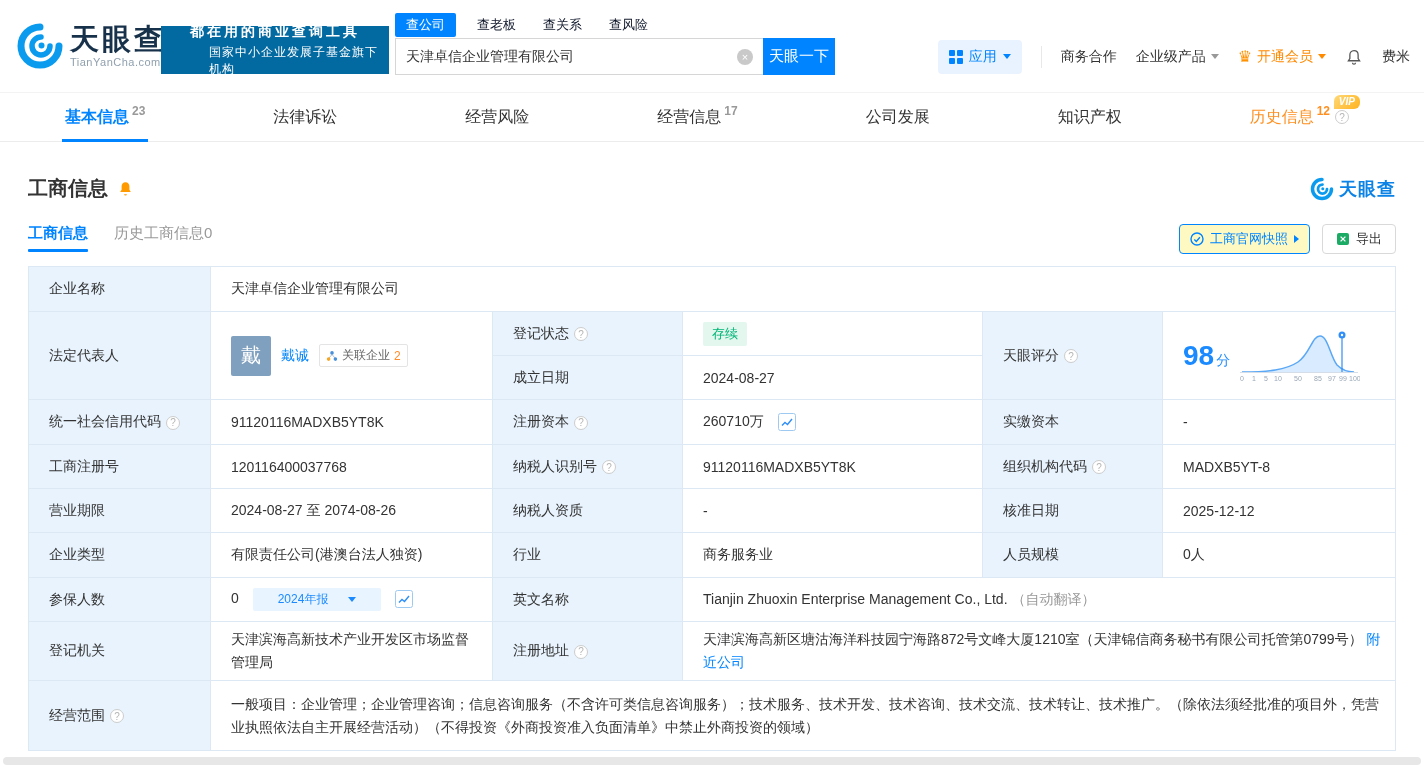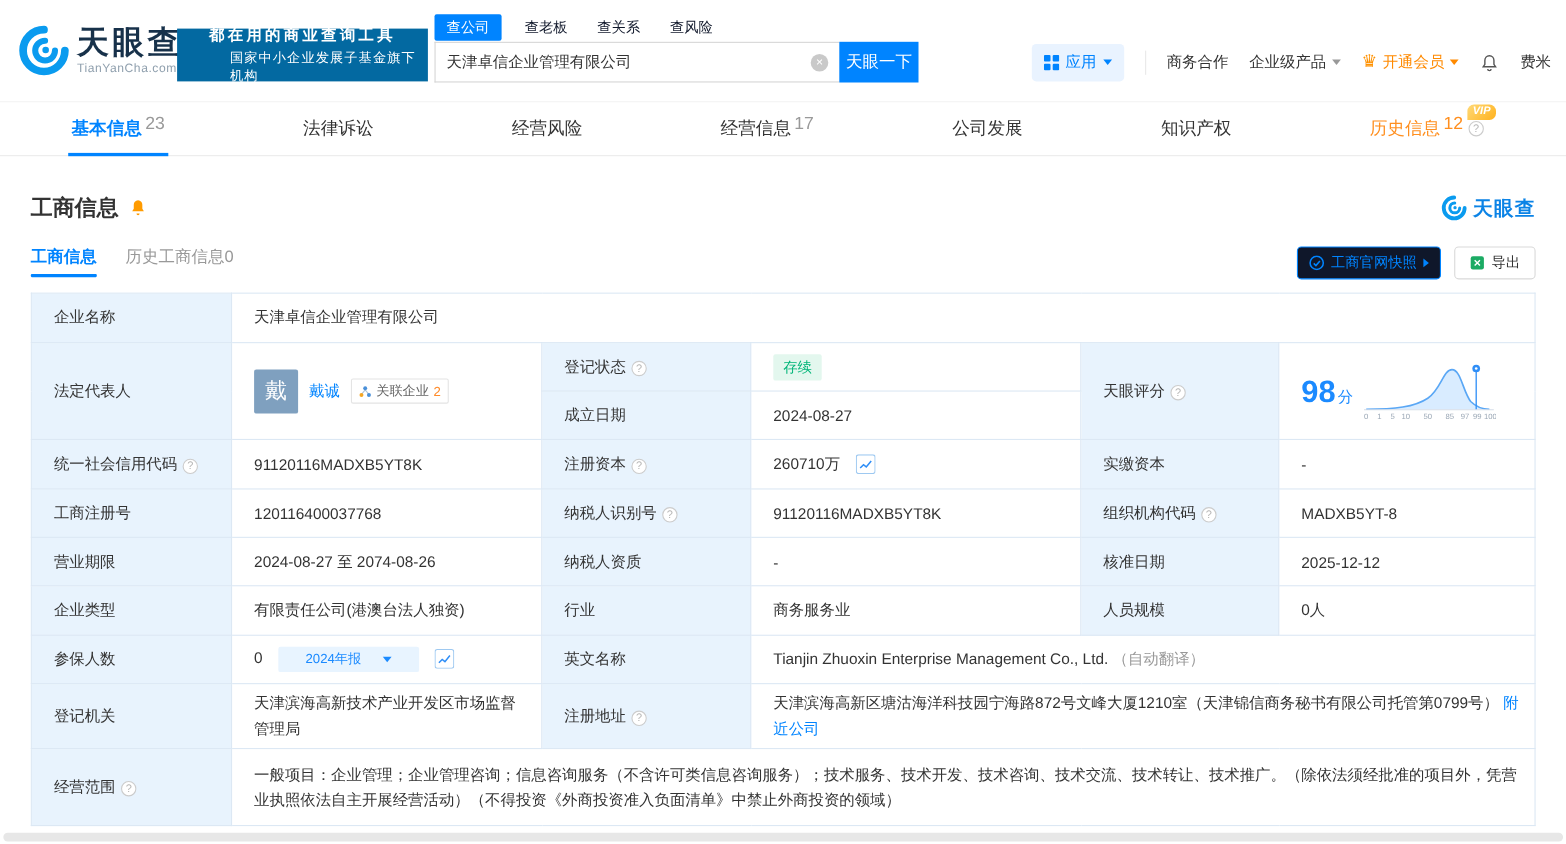--- a/index.html
+++ b/index.html
@@ -45,21 +45,21 @@
   .tr-item { font-size:14px; color:#333; cursor:pointer; display:flex; align-items:center; gap:5px; }
   .tr-item.vip { color:#ff8a00; }
   .crown { font-size:16px; color:#ff9100; line-height:1; }
 
   
   .main-nav { height:49px; border-bottom:1px solid #ececec; display:flex; align-items:stretch;
               padding:0 72px 0 62px; justify-content:space-between; background:#fff; }
   .nav-tab { position:relative; display:flex; align-items:center; font-size:16px; color:#333; cursor:pointer; padding:0 3px; }
   .nav-tab.active { color:#0084ff; font-weight:bold; }
   .nav-tab.active::after { content:""; position:absolute; left:0; right:0; bottom:-1px; height:3px; background:#0084ff; }
-  .nav-count { font-size:16px; color:#999; margin-left:3px; align-self:flex-start; margin-top:11px; font-weight:normal; }
+  .nav-count { font-size:12px; color:#999; margin-left:3px; align-self:flex-start; margin-top:11px; font-weight:bold; }
   .nav-tab.history { color:#ff8f1f; }
   .nav-count.orange { color:#ff8f1f; }
   .vip-badge { position:absolute; top:2px; right:-8px; background:linear-gradient(135deg,#ffd977,#ffb21e);
                color:#fff; font-size:10px; font-weight:bold; font-style:italic; padding:1px 5px;
                border-radius:6px 6px 6px 0; line-height:1.2; }
 
   .q { display:inline-flex; width:14px; height:14px; border:1px solid #cccccc; border-radius:50%;
        color:#b5b5b5; font-size:10px; align-items:center; justify-content:center; margin-left:5px;
        cursor:pointer; flex:none; background:#fff; }
 
@@ -69,21 +69,21 @@
   .section-title { font-size:20px; font-weight:bold; color:#333; }
   .bell-btn { margin-left:9px; cursor:pointer; display:flex; }
   .section-brand { margin-left:auto; display:flex; align-items:center; gap:5px; cursor:pointer; }
   .brand-cn { color:#0b83e6; font-weight:bold; font-size:18px; letter-spacing:1px; }
 
   .subtab-row { margin-top:22px; display:flex; align-items:flex-start; }
   .subtab { font-size:15px; color:#999; margin-right:26px; padding-bottom:9px; position:relative; cursor:pointer; }
   .subtab.active { color:#0084ff; font-weight:bold; }
   .subtab.active::after { content:""; position:absolute; left:0; right:0; bottom:0; height:3px; background:#0084ff; border-radius:1px; }
   .row-buttons { margin-left:auto; display:flex; gap:12px; }
-  .btn-snapshot { border:1px solid #0084ff; color:#0084ff; background:#0f172a; border-radius:4px; height:30px;
+  .btn-snapshot { border:1px solid #0084ff; color:#0084ff; background:#fef9c3; border-radius:4px; height:30px;
                   padding:0 10px; font-size:13px; display:flex; align-items:center; gap:6px; cursor:pointer; }
   .btn-snapshot .arr { width:0; height:0; border-top:4px solid transparent; border-bottom:4px solid transparent;
                        border-left:5px solid #0084ff; }
   .btn-export { border:1px solid #d9d9d9; color:#333; background:#fff; border-radius:4px; height:30px;
                 padding:0 13px; font-size:13px; display:flex; align-items:center; gap:6px; cursor:pointer; }
 
   
   .info-table { width:100%; border-collapse:collapse; margin-top:12px; table-layout:fixed; }
   .info-table td { border:1px solid #dce8f4; font-size:14px; padding:6px 14px 6px 20px; vertical-align:middle; color:#333; }
   td.lbl { background:#e8f3fd; }

